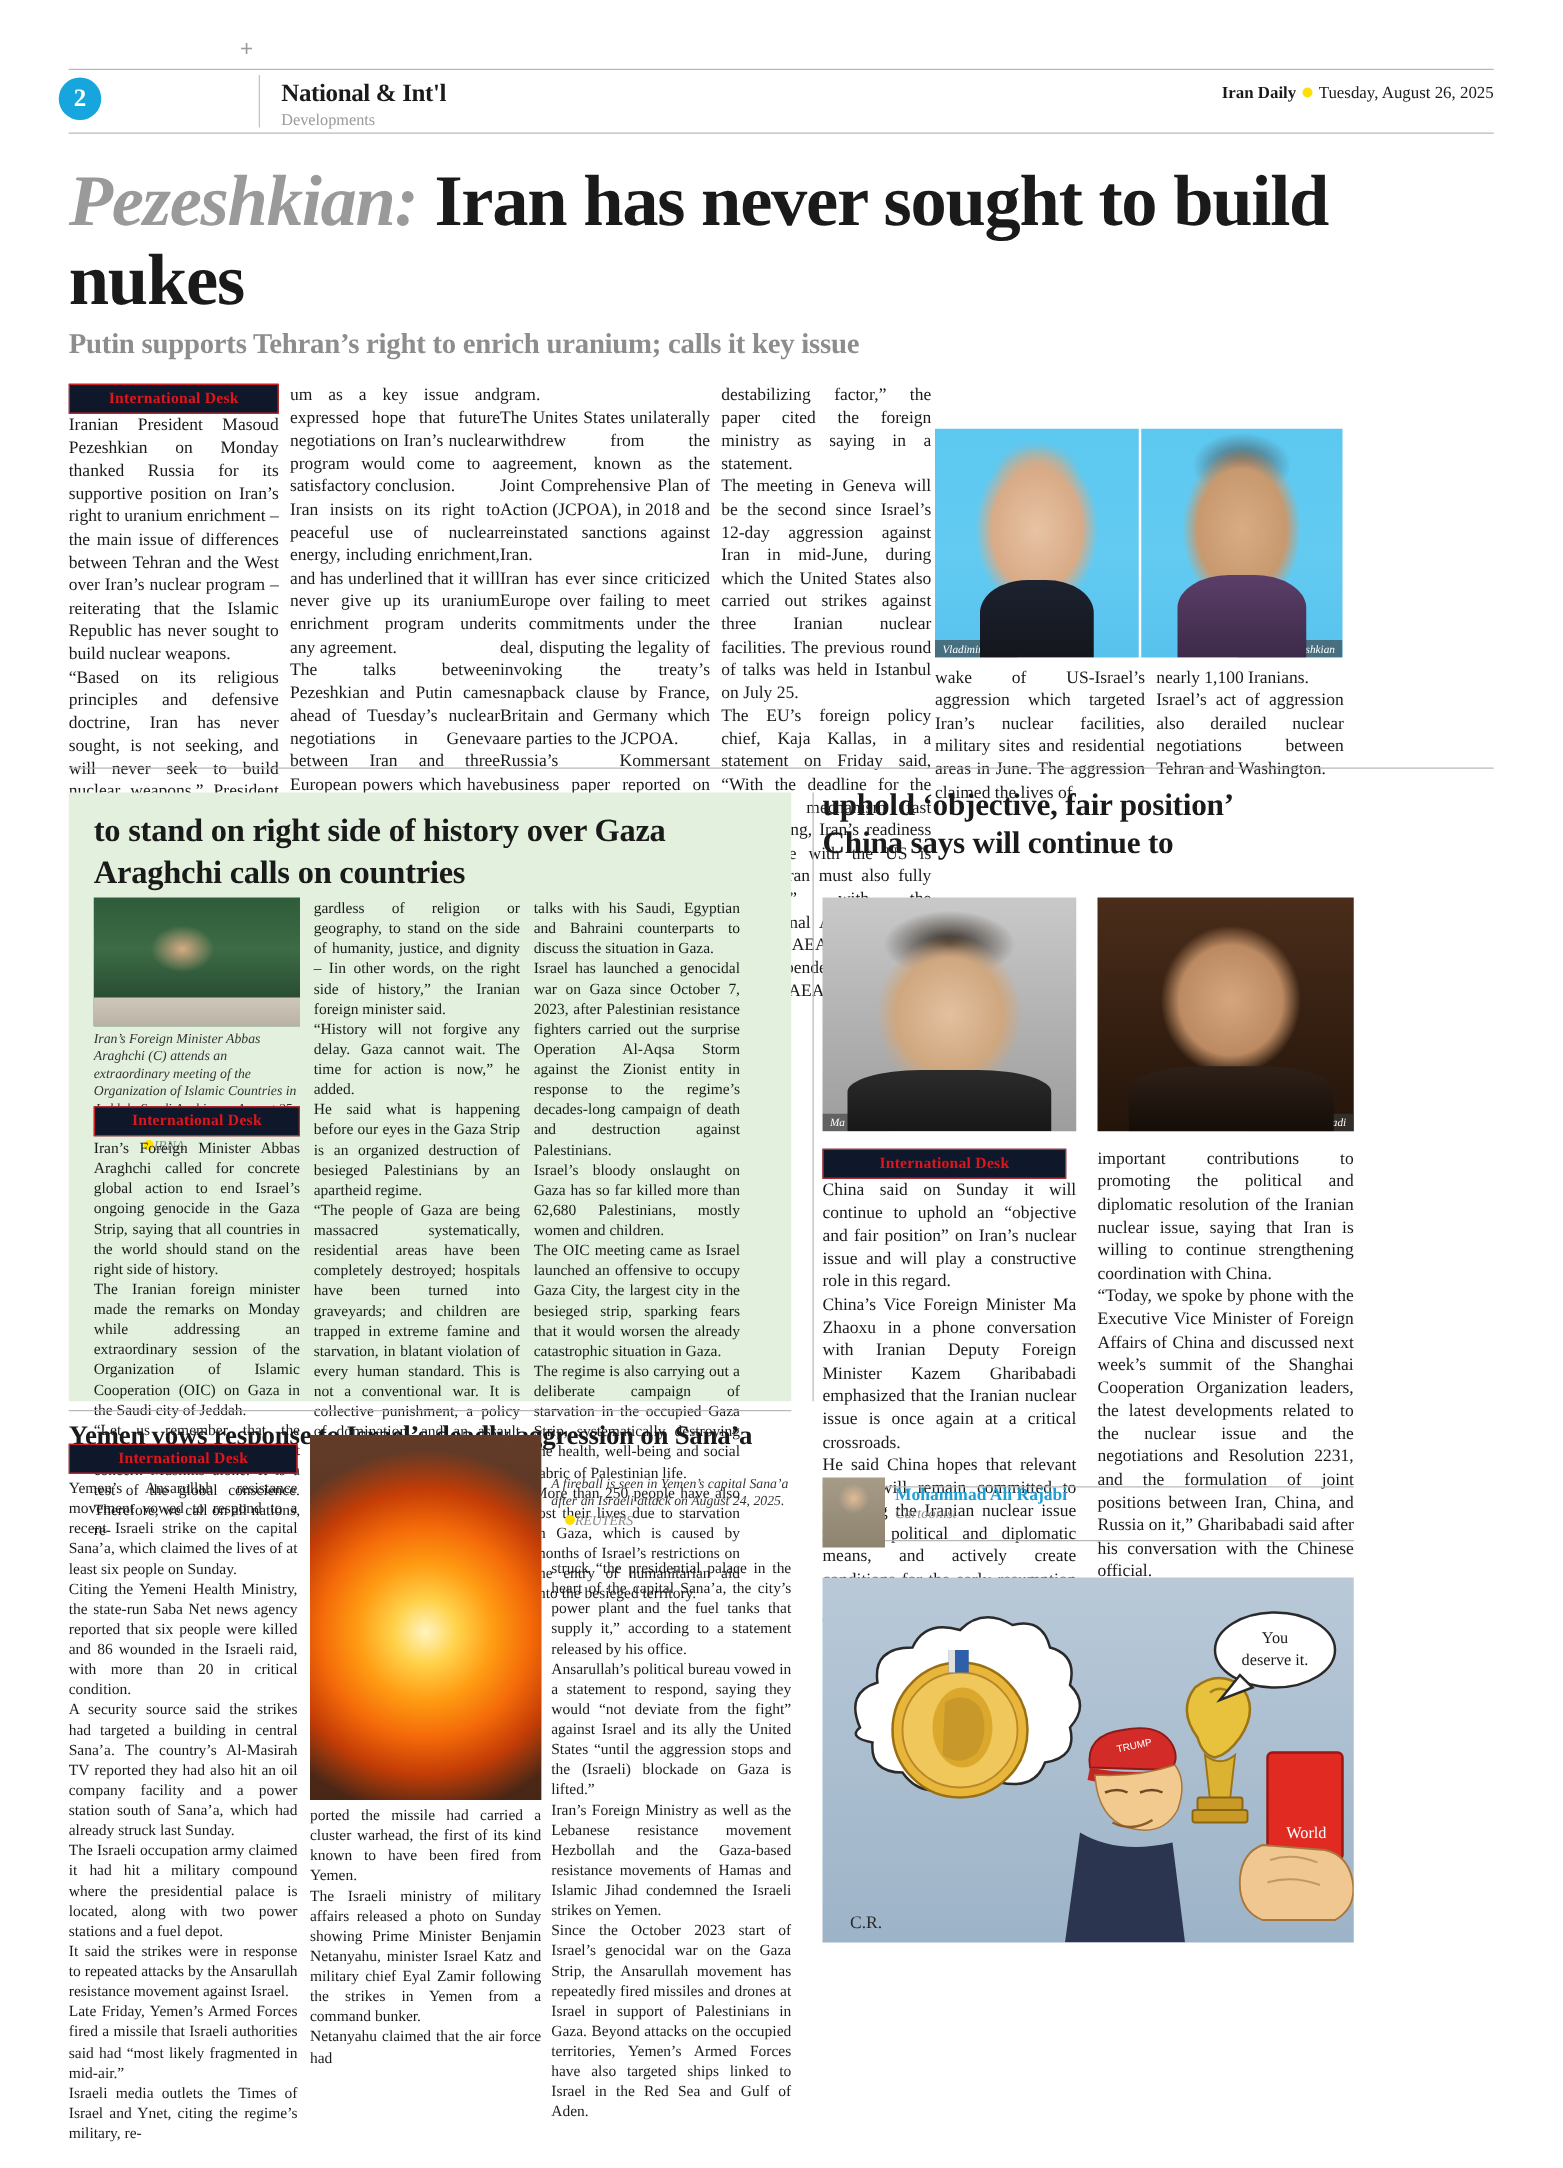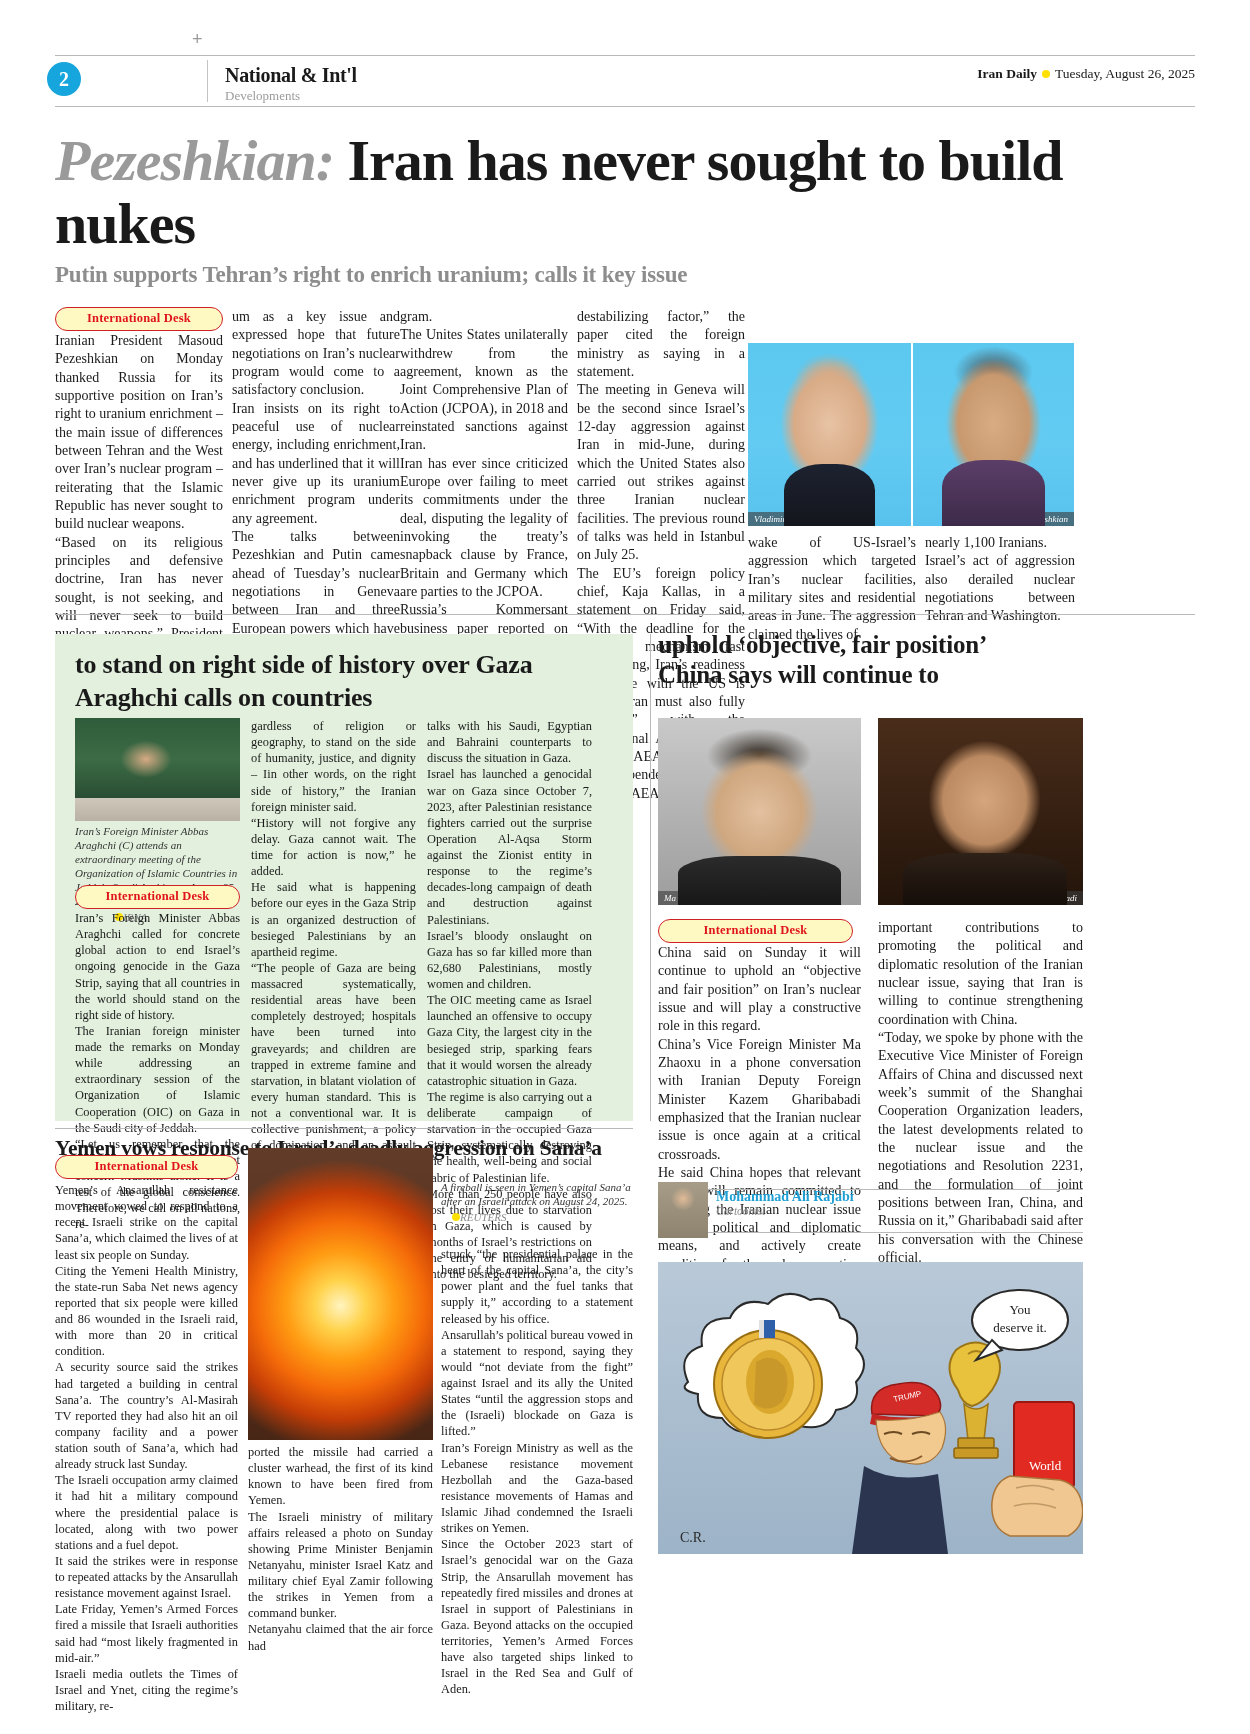--- a/index.html
+++ b/index.html
@@ -29,22 +29,22 @@
   .dot-y { width:8px; height:8px; border-radius:50%; background:#ffe000; display:inline-block; }
 
   
   .lead-head { position:absolute; left:55px; top:130px; width:1010px; font-size:58px; line-height:1.08; font-weight:bold; letter-spacing:-1px; }
   .lead-head .kicker { color:#9a9a9a; font-style:italic; font-weight:bold; }
   .lead-sub { position:absolute; left:55px; top:262px; width:1010px; font-size:23px; font-weight:bold; color:#8d8d8d; letter-spacing:-0.2px; }
 
   .rule { position:absolute; background:#b9b9b9; height:1px; }
 
   
-  .desk-badge { border:1px solid #cf2026; border-radius:12px; color:#e0151b; font-weight:bold; font-size:12.5px;
-                text-align:center; padding:3px 0 4px; font-family:"Liberation Serif",serif; letter-spacing:0.2px; background:#fef9c3; }
+  .desk-badge { border:1px solid #cf2026; border-radius:0; color:#e0151b; font-weight:bold; font-size:12.5px;
+                text-align:center; padding:3px 0 4px; font-family:"Liberation Serif",serif; letter-spacing:0.2px; background:#0f172a; }
 
   
   .col { position:absolute; font-size:14px; line-height:1.31; text-align:justify; hyphens:auto; }
   .col.small { font-size:12.4px; line-height:1.3; }
 
   
   .photo { position:absolute; overflow:hidden; }
   .cap-tag { position:absolute; bottom:0; font-size:9px; font-style:italic; color:#fff; background:rgba(60,60,60,.62);
              padding:2px 6px; font-family:"Liberation Serif",serif; }
   .cap-tag.left { left:0; }

